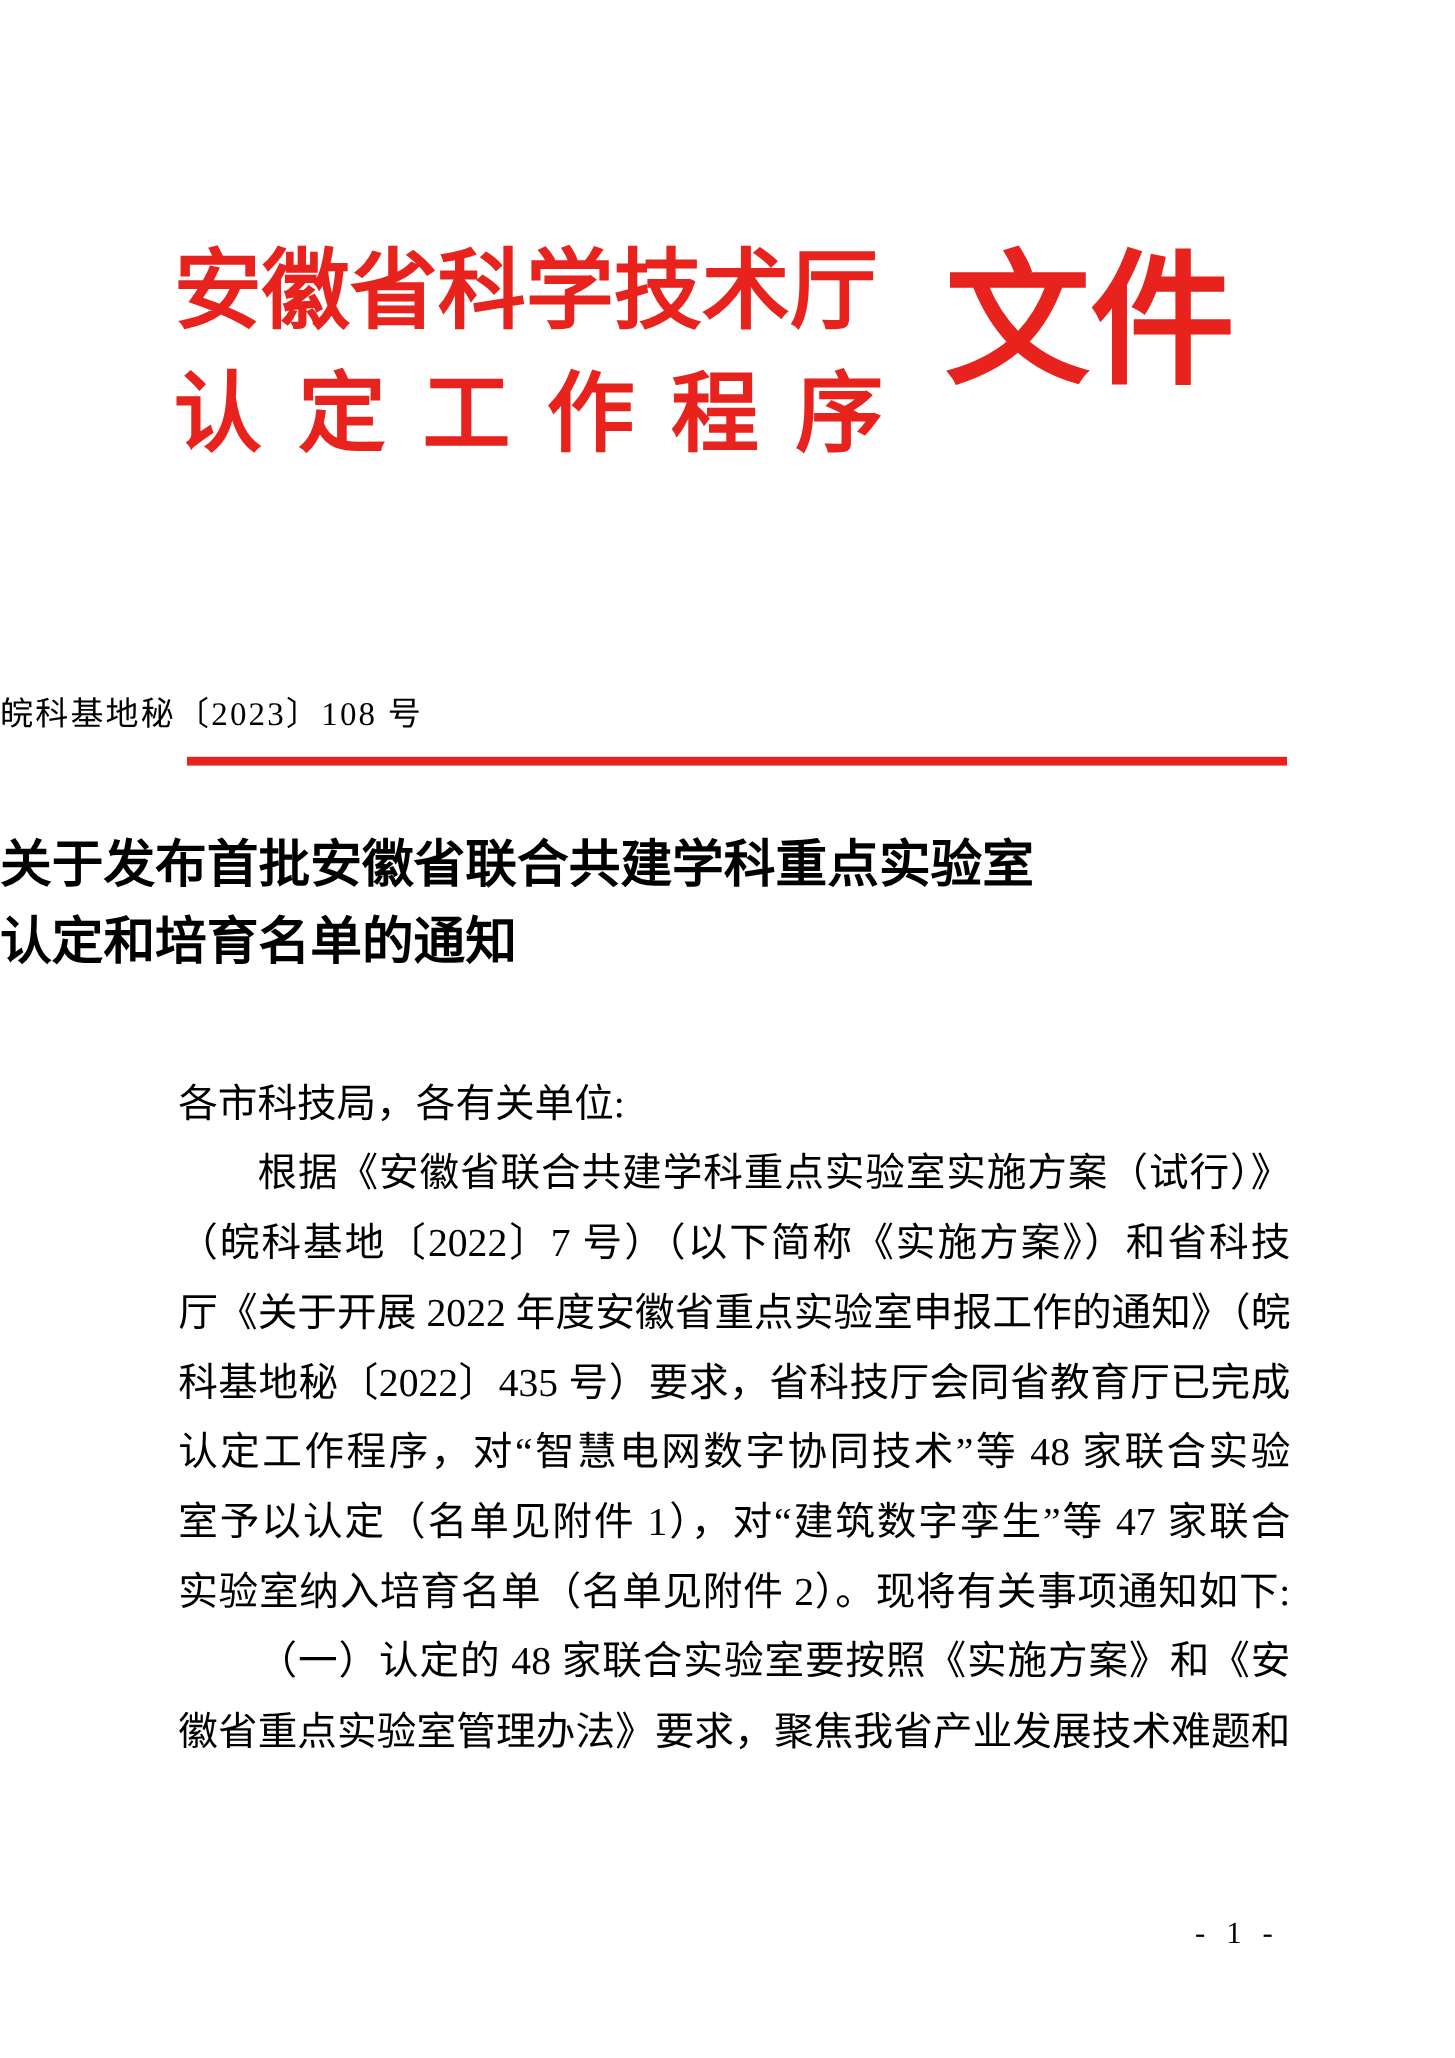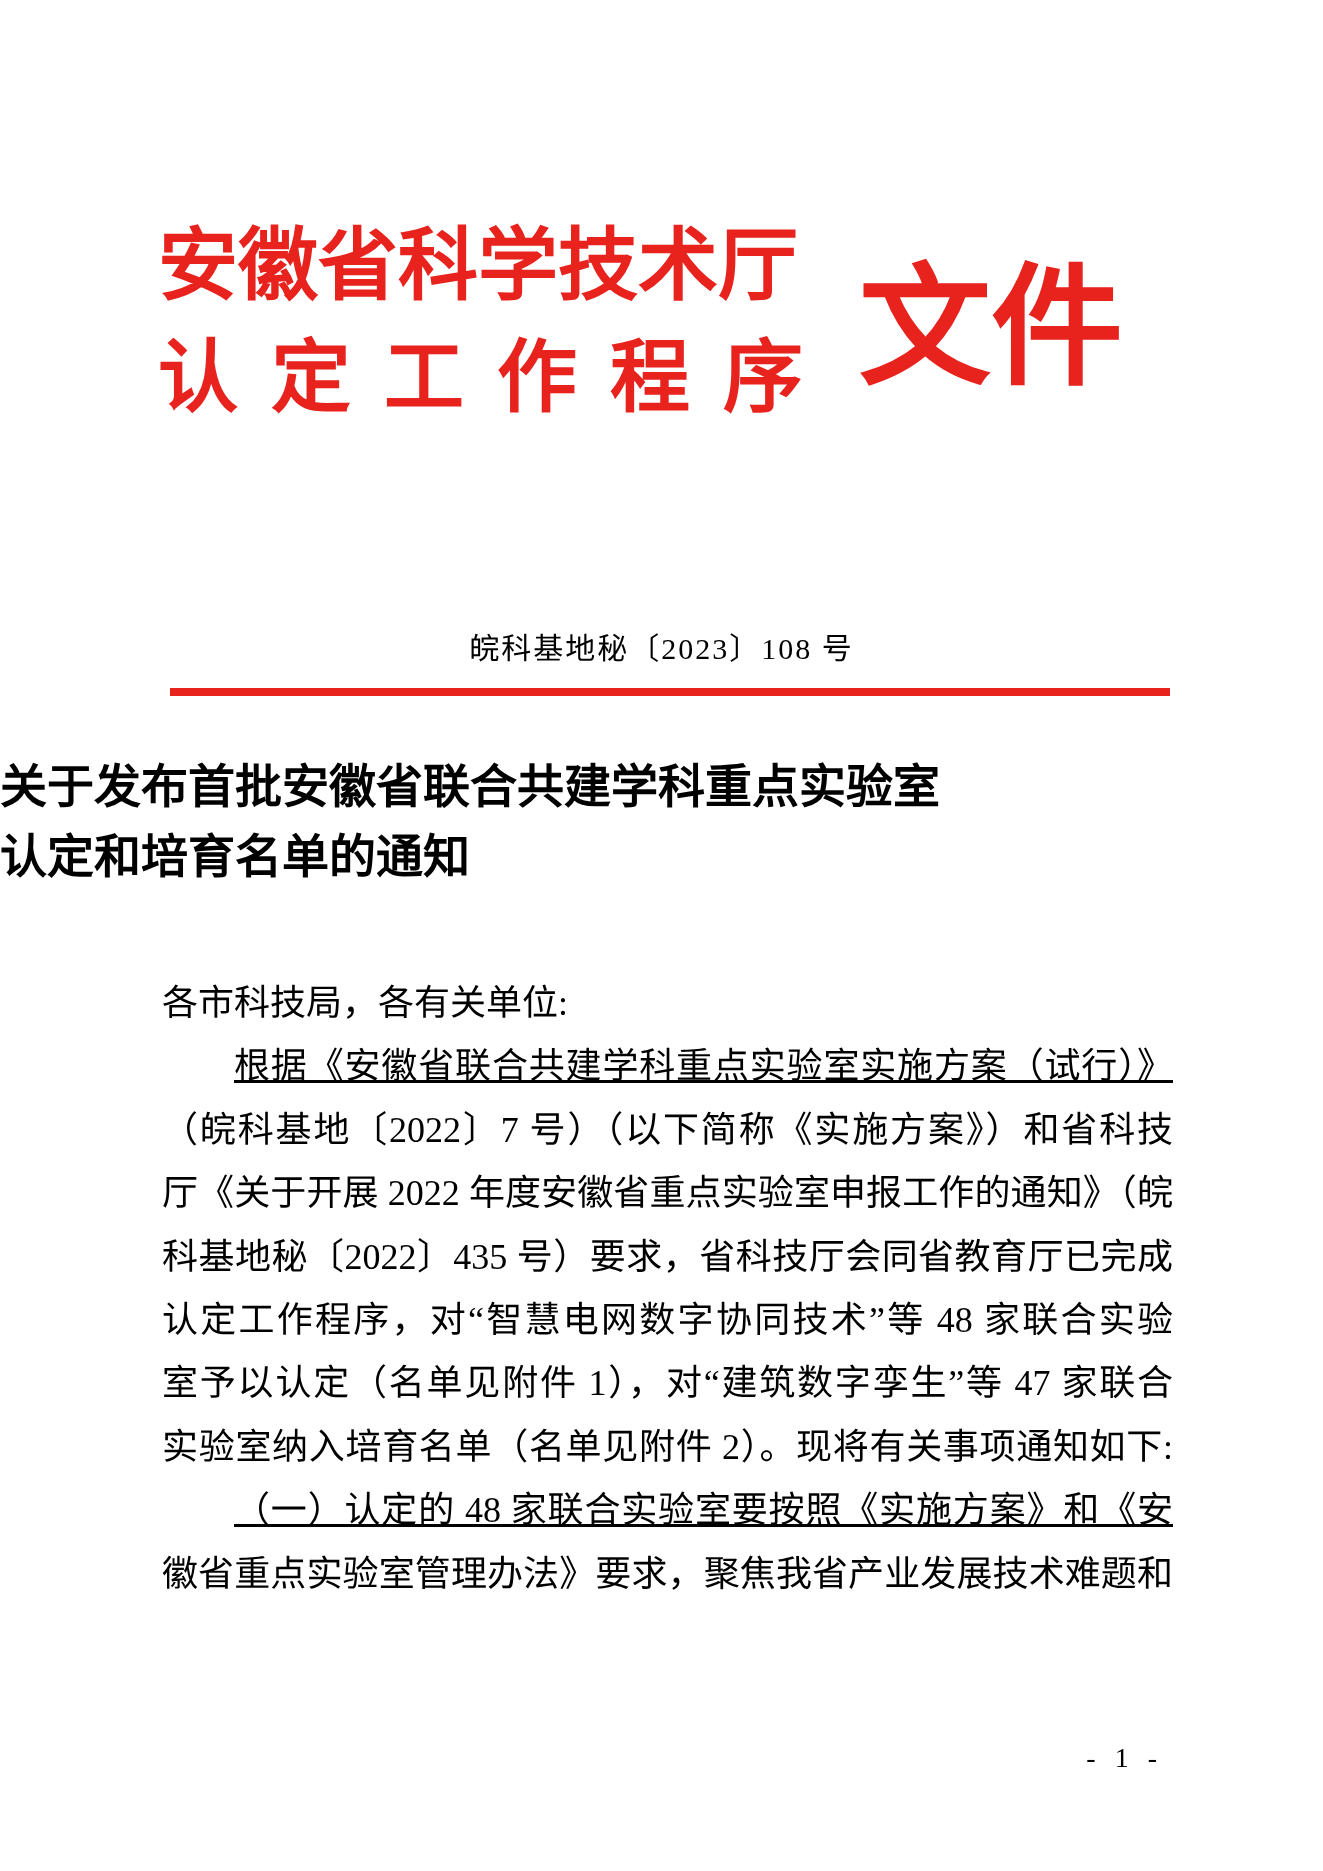--- a/index.html
+++ b/index.html
@@ -16,21 +16,21 @@
     background: #ffffff;
     overflow: hidden;
   }
 
   
   .header {
     position: absolute;
     top: 210px;
     left: 158px;
     display: flex;
-    align-items: center;
+    align-items: flex-start;
   }
   .header-lines { display: block; }
   .hline {
     font-size: 80px;
     font-weight: 900;
     color: var(--red);
     line-height: 112px;
     white-space: nowrap;
   }
   .hline.spread {
@@ -47,21 +47,21 @@
     white-space: nowrap;
     margin-top: 17px;
   }
 
   
   .doc-number {
     position: absolute;
     top: 624px;
     left: 0;
     width: 100%;
-    text-align: center;
+    text-align: left;
     font-size: 30px;
     letter-spacing: 2px;
     white-space: nowrap;
   }
 
   
   .red-rule {
     position: absolute;
     top: 688px;
     left: 170px;
@@ -93,21 +93,21 @@
   .body .line {
     line-height: 63.4px;
     white-space: nowrap;
   }
   .body .line.just {
     white-space: normal;
     text-align: justify;
     text-align-last: justify;
     text-justify: inter-ideograph;
   }
-  .body .line.indent { text-indent: 2em; text-decoration: underline; }
+  .body .line.indent { text-indent: 2em; }
 
   
   .footer {
     position: absolute;
     top: 1742px;
     right: 160px;
     font-size: 28px;
     letter-spacing: 6px;
     white-space: nowrap;
   }

